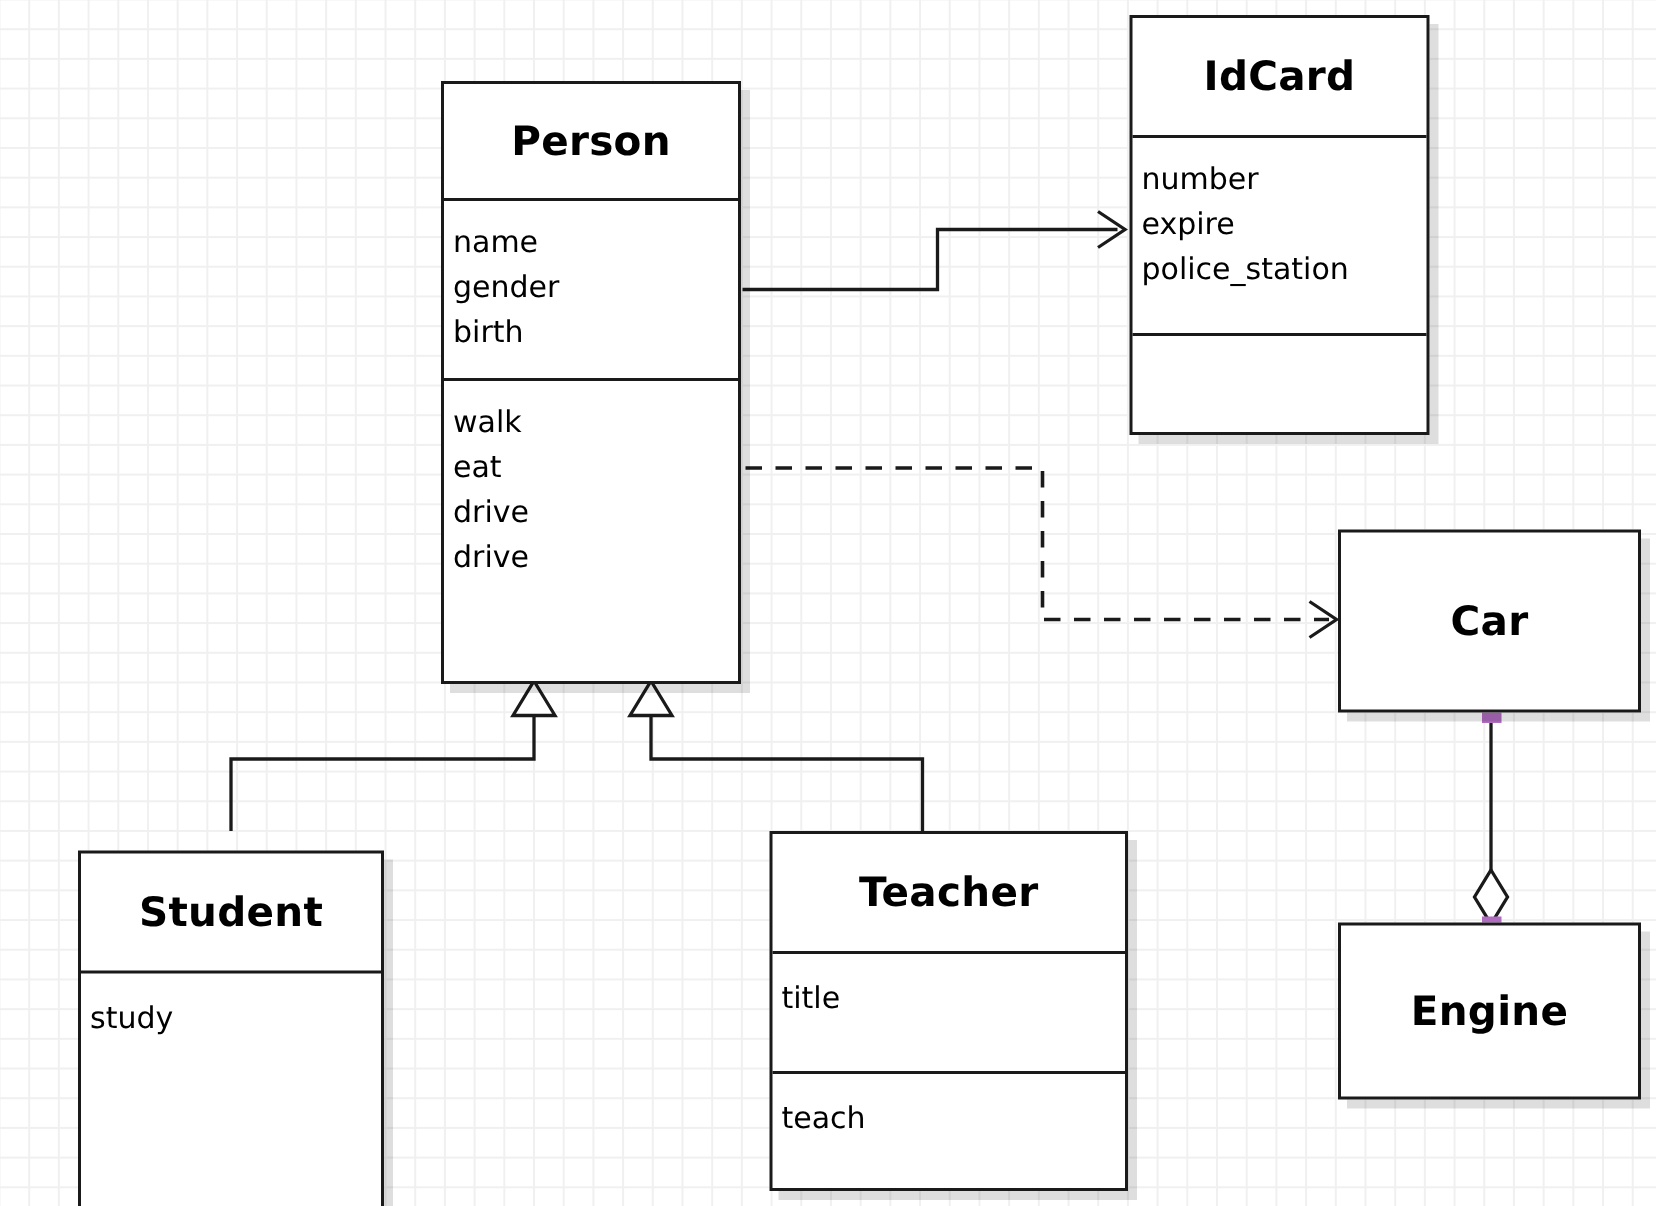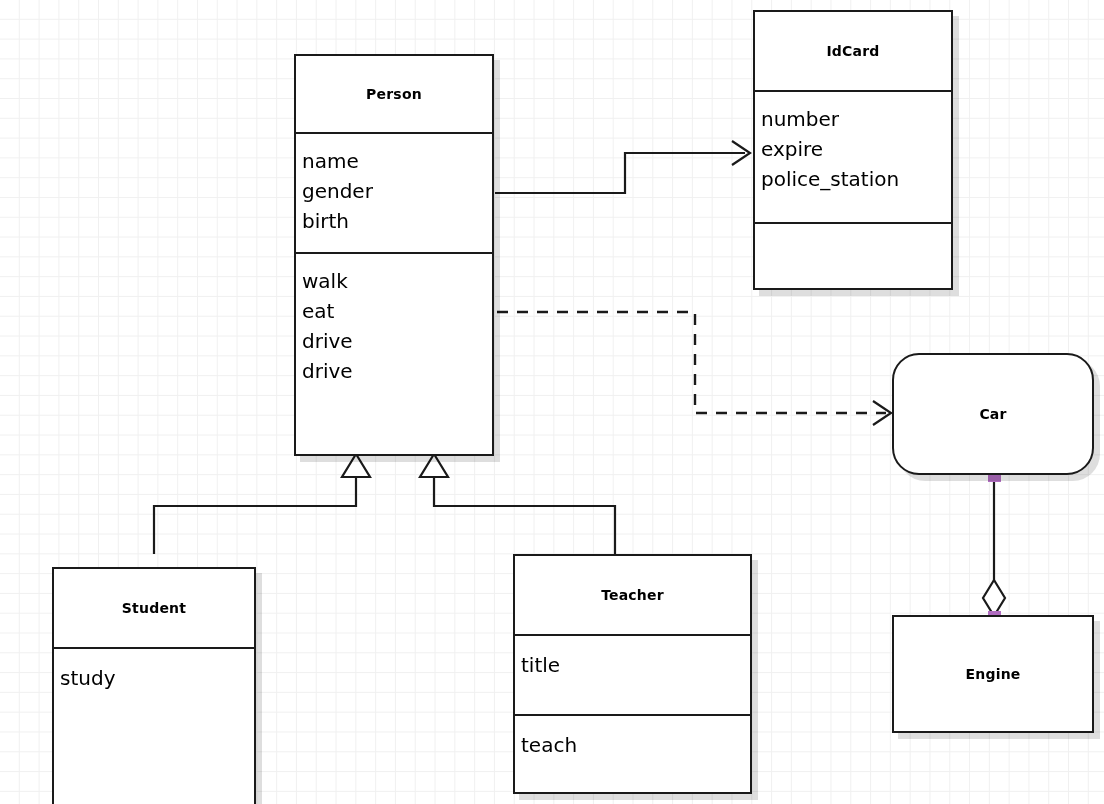--- a/index.html
+++ b/index.html
@@ -37,21 +37,21 @@
     overflow: hidden;
   }
   .compartment + .compartment {
     border-top: 2px solid #1a1a1a;
   }
   .cls-title {
     display: flex;
     align-items: center;
     justify-content: center;
     font-weight: bold;
-    font-size: 14px;
+    font-size: 27px;
     color: #000000;
     letter-spacing: 0.2px;
   }
   .cls-members {
     padding: 12px 0 0 6px;
     font-size: 20px;
     line-height: 30px;
     color: #000000;
   }
   .cls-members.tight {
@@ -165,21 +165,21 @@
   <div class="uml-class" style="left:513px; top:554px; width:239px; height:240px;">
     <div class="compartment cls-title" style="height:78px;">Teacher</div>
     <div class="compartment cls-members tight" style="height:80px;">
       <div class="member-line">title</div>
     </div>
     <div class="compartment cls-members tight" style="flex:1;">
       <div class="member-line">teach</div>
     </div>
   </div>
 
-  <div class="uml-class" style="left:892px; top:353px; width:202px; height:122px;border-radius:27px;">
+  <div class="uml-class" style="left:892px; top:353px; width:202px; height:122px;">
     <div class="compartment cls-title" style="flex:1;">Car</div>
   </div>
 
   <div class="uml-class" style="left:892px; top:615px; width:202px; height:118px;">
     <div class="compartment cls-title" style="flex:1;">Engine</div>
   </div>
 
 </div>
 
 </body></html>

